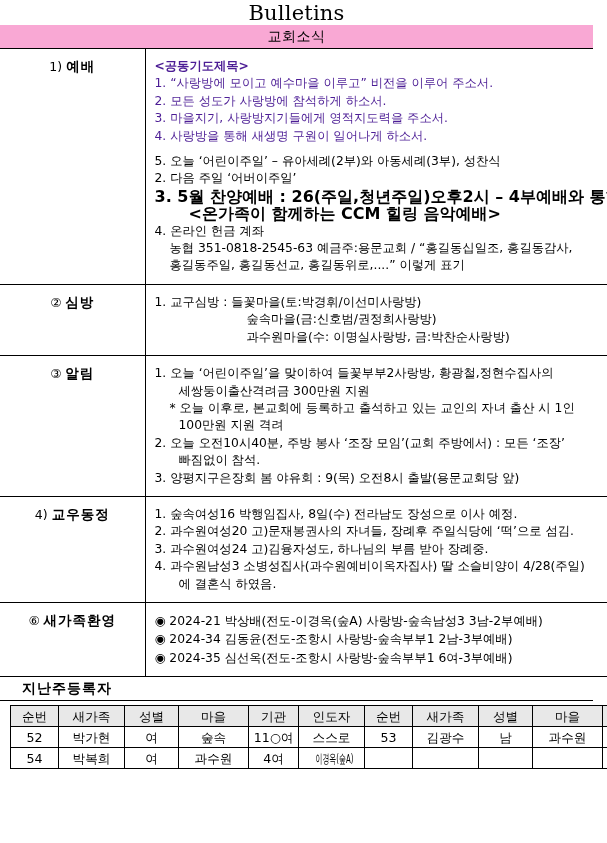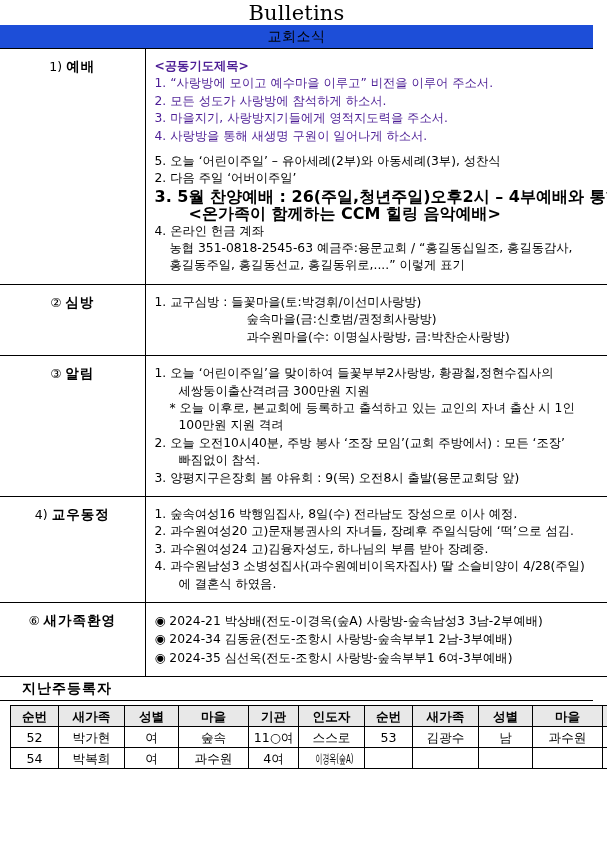--- a/index.html
+++ b/index.html
@@ -18,21 +18,21 @@
   
   .masthead {
     text-align: center;
     font-family: "DejaVu Serif", "Liberation Serif", serif;
     font-size: 21px;
     line-height: 24px;
     padding-top: 1px;
     letter-spacing: 0.2px;
   }
   .subhead-band {
-    background: #1d4ed8;
+    background: #f9a8d4;
     text-align: center;
     font-size: 14px;
     line-height: 20px;
     padding: 1px 0 2px 0;
     border-bottom: 1.6px solid #000;
   }
   .subhead-band span { letter-spacing: 0.5px; }
 
   
   table.main {
@@ -91,21 +91,21 @@
     border: 1.1px solid #000;
     text-align: center;
     font-size: 12.6px;
     line-height: 19px;
     height: 21px;
     font-weight: normal;
     padding: 0 1px;
     overflow: hidden;
     white-space: nowrap;
   }
-  table.reg th { background: #e8e8e8; font-weight: bold; }
+  table.reg th { background: #e8e8e8; }
   .sq { display:inline-block; transform: scaleX(0.55); transform-origin: center; }
   .col-no { width: 48px; }
   .col-name { width: 66px; }
   .col-sex { width: 54px; }
   .col-vil { width: 70px; }
   .col-org { width: 50px; }
   .col-led { width: 66px; }
   .bullet { font-size: 12.5px; }
 </style>
 </head>

